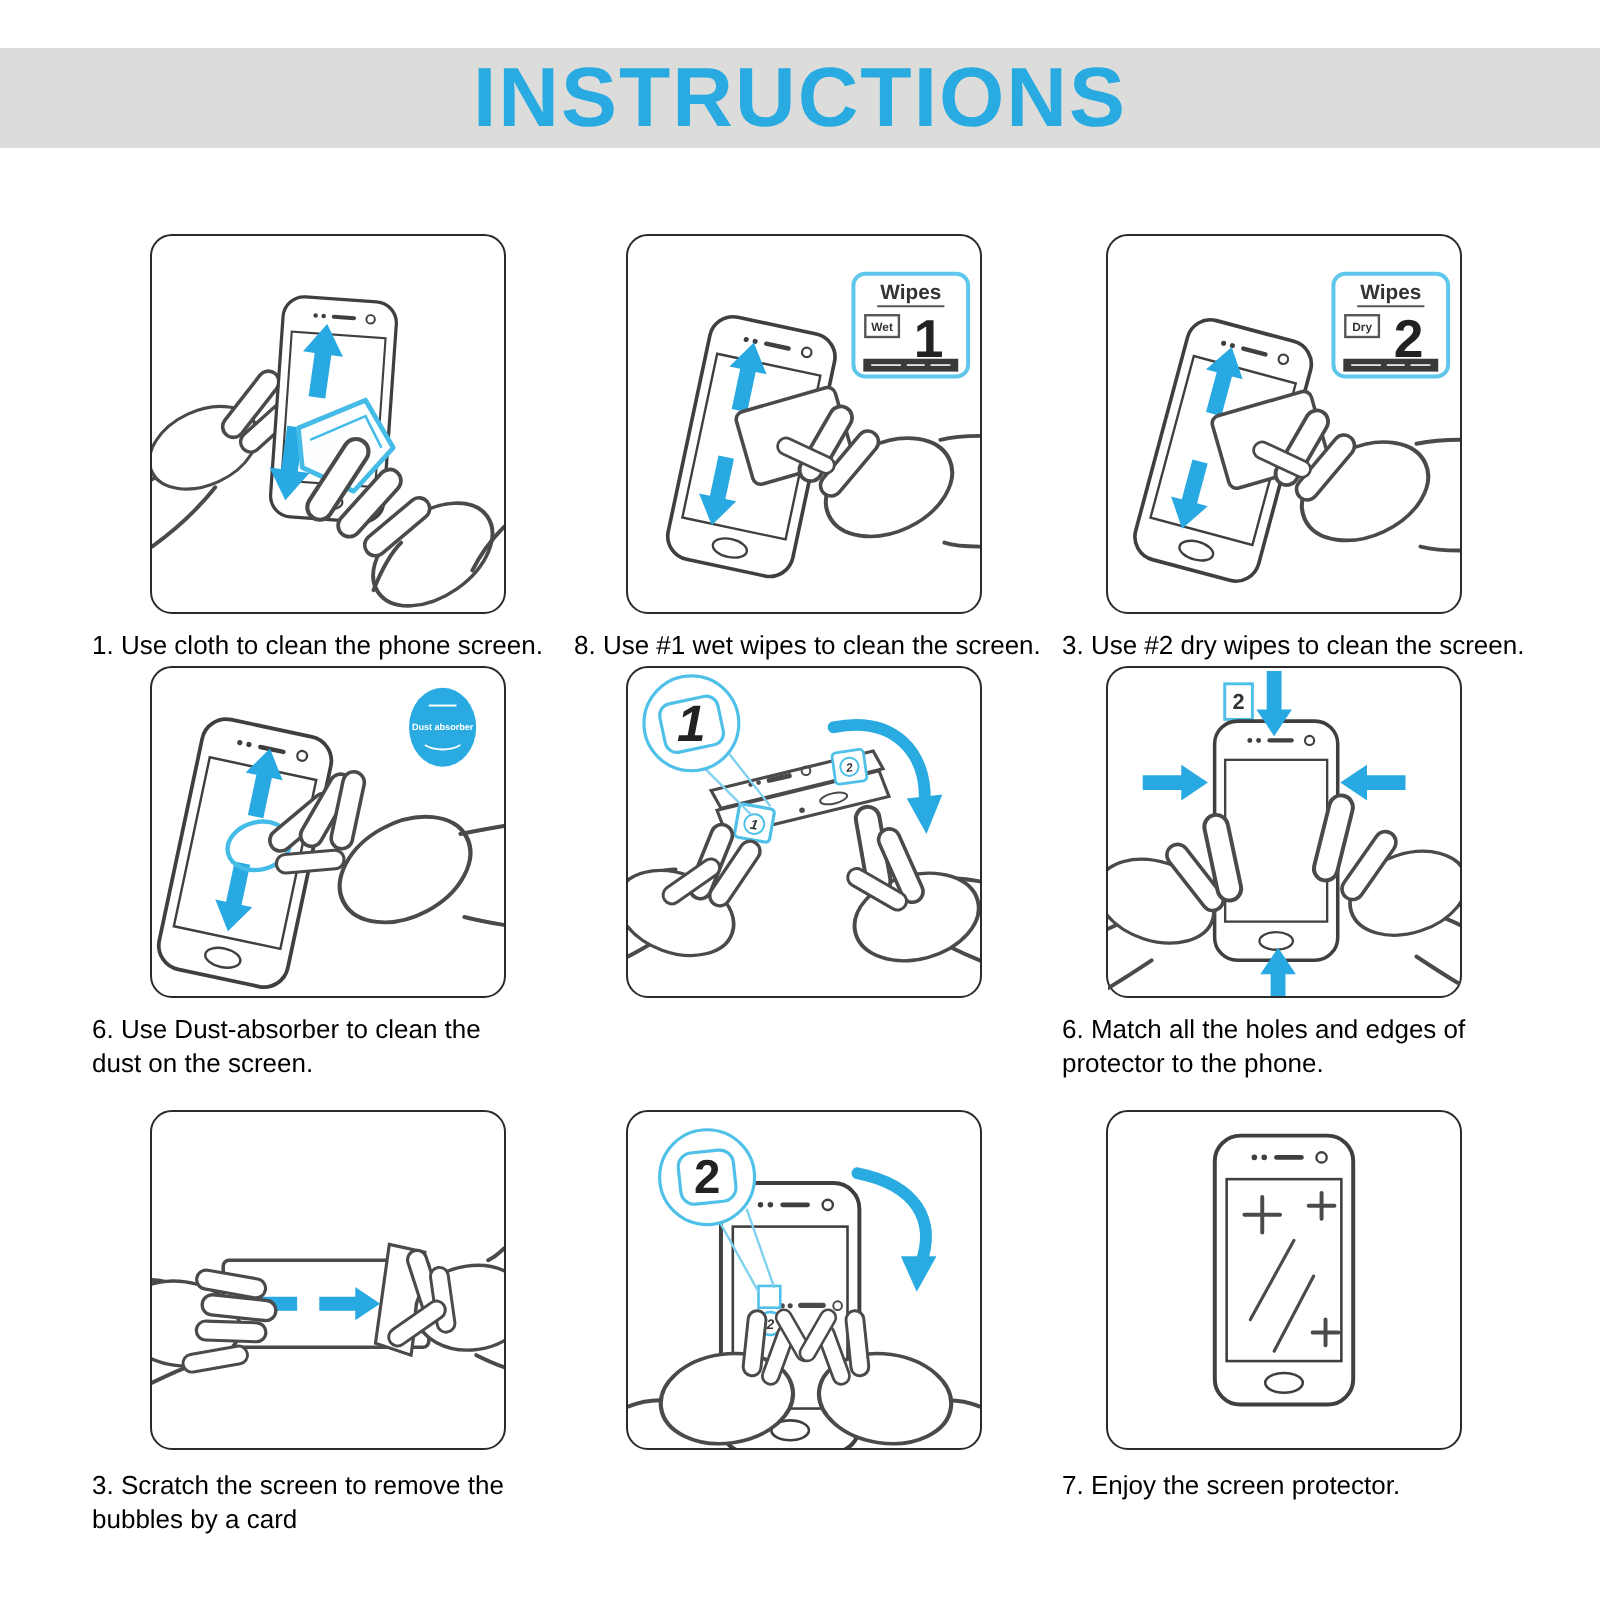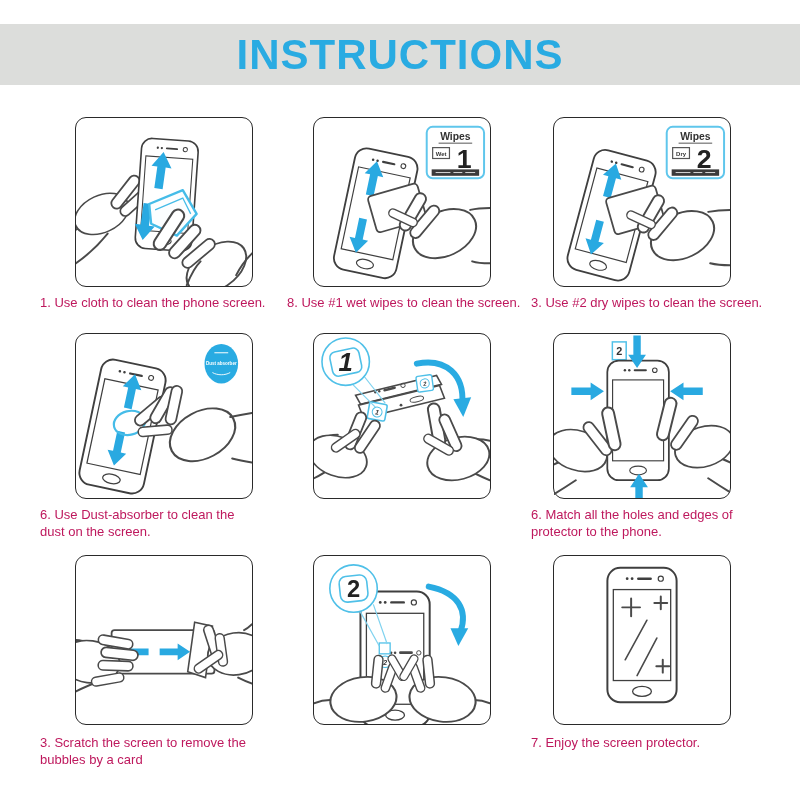--- a/index.html
+++ b/index.html
@@ -1,27 +1,27 @@
 <!DOCTYPE html>
 <html><head>
 <meta charset="utf-8">
 <style>
   html,body{margin:0;padding:0;background:#fff;}
   body{width:800px;height:800px;position:relative;font-family:"Liberation Sans",sans-serif;overflow:hidden;}
-  .header-band{position:absolute;left:0;top:24px;width:800px;height:61px;background:#dcdddb;
+  .header-band{position:absolute;left:0;top:24px;width:800px;height:50px;background:#dcdddb;
     display:flex;align-items:center;justify-content:center;}
   .header-band h1{margin:0;font-size:42px;font-weight:700;letter-spacing:1px;color:#29ABE2;}
   .cell{position:absolute;width:250px;}
   .r1{top:117px}.r2{top:333px}.r3{top:555px}
   .c1{left:40px}.c2{left:280px}.c3{left:520px}
   .panel{width:178px;border:1.6px solid #2a2a2a;border-radius:11px;background:#fff;box-sizing:border-box;}
-  .h1p{height:170px}.h2p{height:166px}.h3p{height:170px}
+  .h1p{height:190px}.h2p{height:166px}.h3p{height:170px}
   .c1 .panel{margin-left:35px}.c2 .panel{margin-left:33px}.c3 .panel{margin-left:33px}
   .panel svg{display:block;width:100%;height:100%;}
-  .caption{margin:8px 0 0 0;width:248px;font-size:13px;line-height:16.5px;color:#be185d;white-space:pre-line;}
+  .caption{margin:8px 0 0 6px;width:248px;font-size:13px;line-height:16.5px;color:#000000;white-space:pre-line;}
   .c2 .caption{margin-left:7px}
   .c3 .caption{margin-left:11px}
   .r3 .caption{margin-top:10px}
   
   .ln{fill:none;stroke:#4a4a4a;stroke-width:2;stroke-linecap:round;}
   .pk-title{font:700 10.5px "Liberation Sans",sans-serif;text-anchor:middle;fill:#333;}
   .pk-type{font:700 6px "Liberation Sans",sans-serif;text-anchor:middle;fill:#333;}
   .pk-num{font:700 27px "Liberation Sans",sans-serif;text-anchor:middle;fill:#222;}
   .egg-label{font:700 4.6px "Liberation Sans",sans-serif;text-anchor:middle;fill:#fff;}
   .tab-num{font:italic 700 7px "Liberation Sans",sans-serif;text-anchor:middle;fill:#333;}

